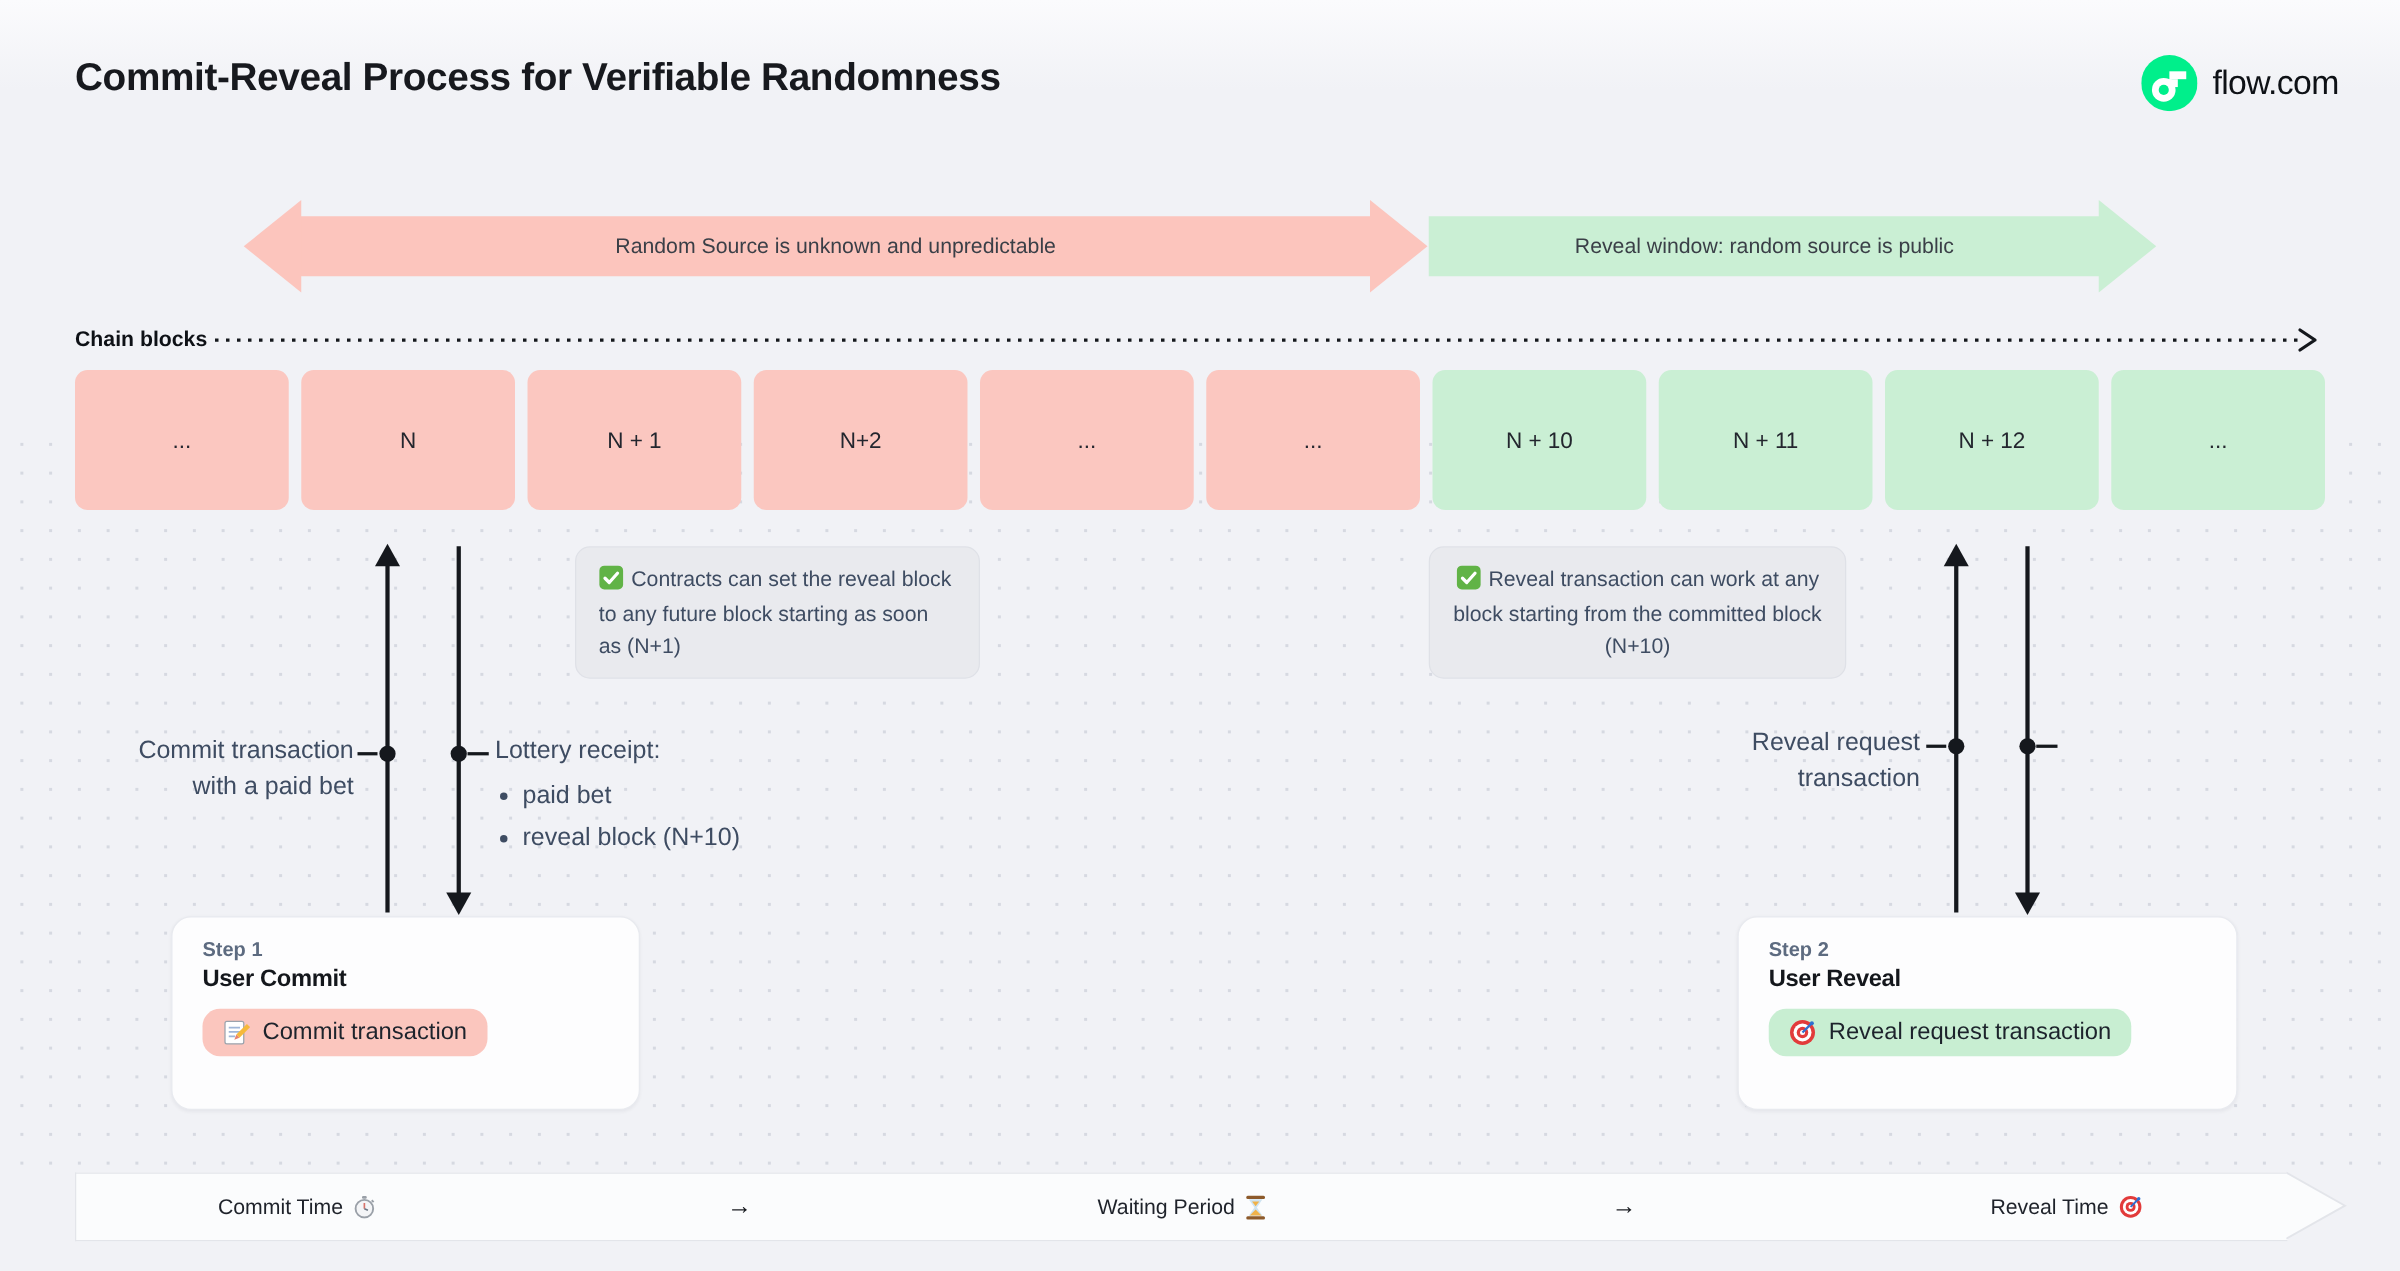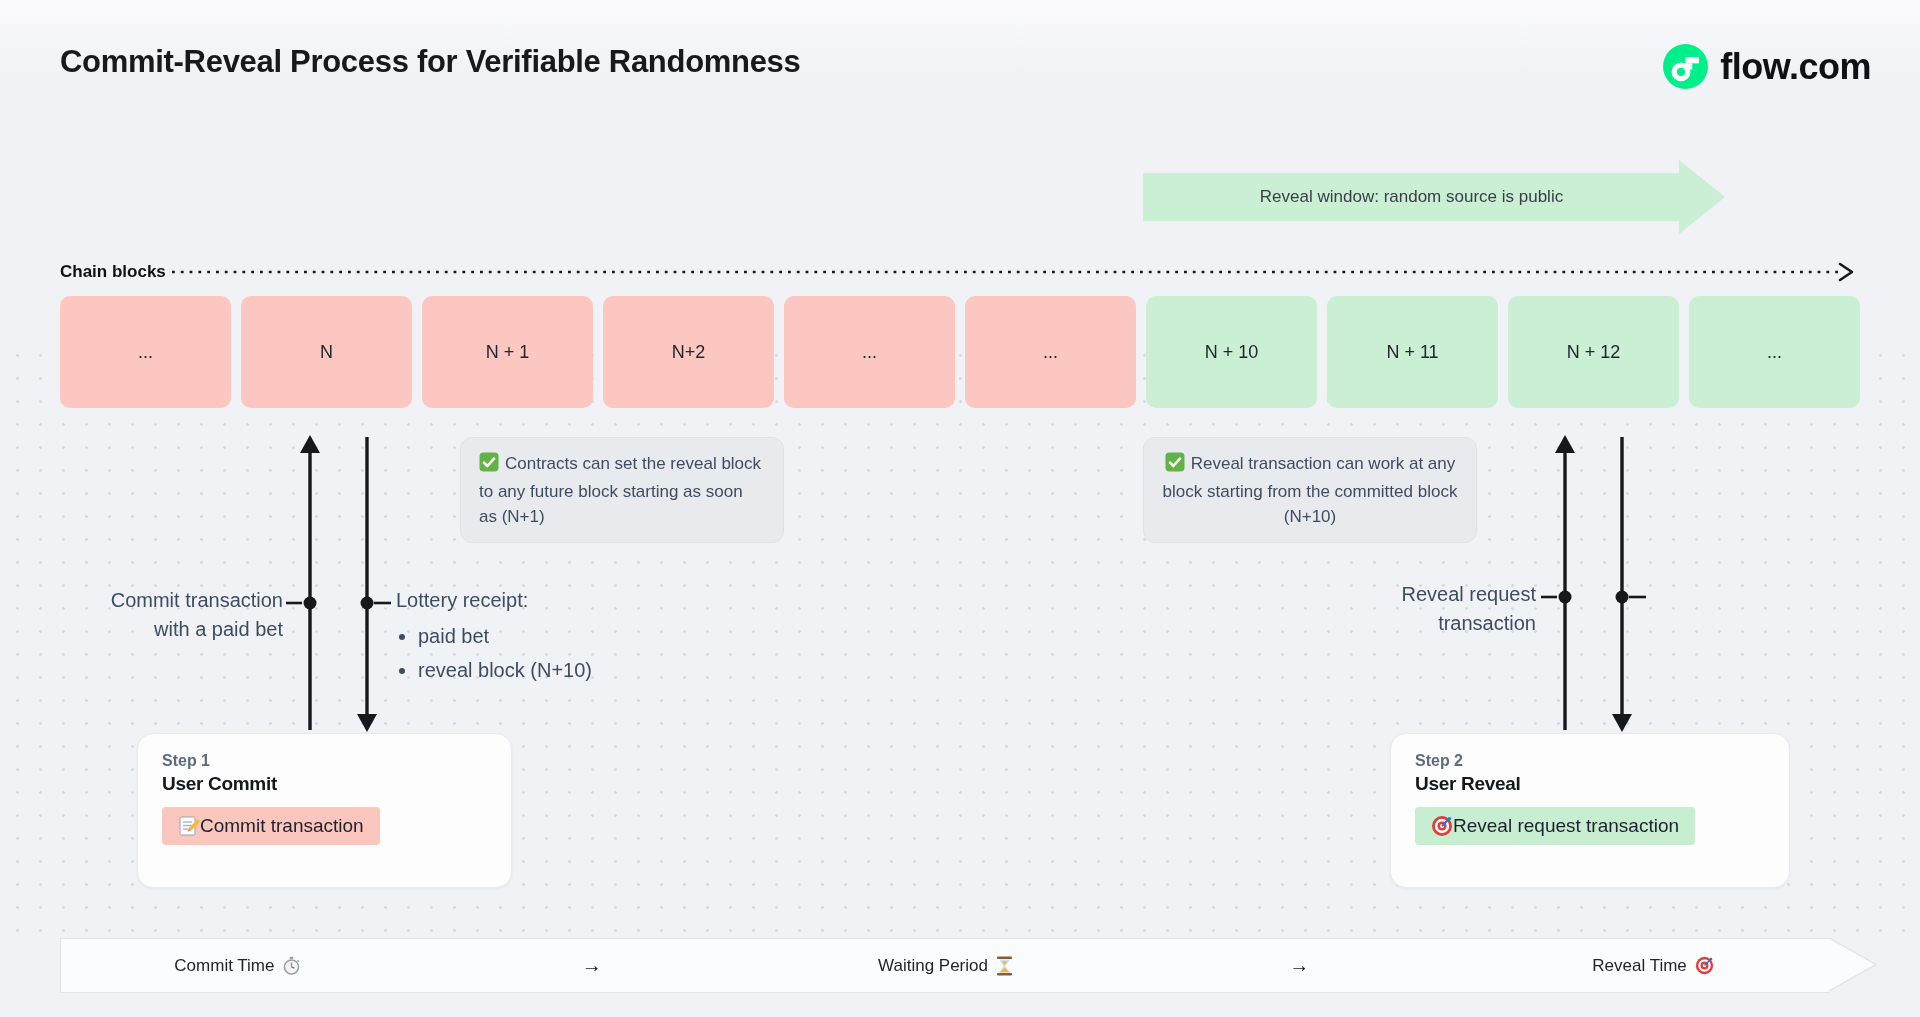--- a/index.html
+++ b/index.html
@@ -15,21 +15,21 @@
     background-image:radial-gradient(circle,#d6d9e1 1.3px,transparent 1.5px);
     background-size:23px 23px;background-position:6px 6px;
   }
   
   .page-title{
     position:absolute;left:60px;top:44px;font-size:31px;font-weight:600;
     letter-spacing:-0.3px;color:#17191e;margin:0;
   }
   .brand{position:absolute;right:49px;top:44px;display:flex;align-items:center;gap:12px;}
   .brand .logo{width:45px;height:45px;display:block;}
-  .brand .brand-text{font-size:36px;font-weight:700;color:#0e1116;letter-spacing:-0.5px;}
+  .brand .brand-text{font-size:27px;font-weight:400;color:#0e1116;letter-spacing:-0.5px;}
   
   .phase-arrow{position:absolute;top:173px;height:48px;display:flex;align-items:center;justify-content:center;}
   .phase-arrow .lbl{font-size:17px;color:#3a3f47;}
   .arrow-commit{left:240px;width:857px;background:#fcc5bd;}
   .arrow-commit::before{content:"";position:absolute;left:-45px;top:50%;transform:translateY(-50%);
     width:0;height:0;border-top:37px solid transparent;border-bottom:37px solid transparent;border-right:46px solid #fcc5bd;}
   .arrow-commit::after{content:"";position:absolute;right:-45px;top:50%;transform:translateY(-50%);
     width:0;height:0;border-top:37px solid transparent;border-bottom:37px solid transparent;border-left:46px solid #fcc5bd;}
   .arrow-reveal{left:1143px;width:537px;background:#caefd4;}
   .arrow-reveal::after{content:"";position:absolute;right:-45px;top:50%;transform:translateY(-50%);
@@ -63,22 +63,22 @@
   .card{
     position:absolute;top:733px;min-height:155px;box-sizing:border-box;
     background:#fdfdfe;border:1px solid #e8eaef;border-radius:16px;
     padding:18px 24px 22px;box-shadow:0 1px 3px rgba(16,24,40,.05);
   }
   .card-commit{left:137px;width:375px;}
   .card-reveal{left:1390px;width:400px;}
   .card .eyebrow{font-size:16px;font-weight:700;color:#5d6b80;}
   .card .card-title{font-size:19px;font-weight:800;color:#14171c;margin:3px 0 12px 0;letter-spacing:-0.3px;}
   .pill{
-    display:inline-flex;align-items:center;border:none;cursor:pointer;
-    border-radius:4px;padding:8px 16px;font-size:19px;color:#1d232c;
+    display:inline-flex;align-items:center;gap:10px;border:none;cursor:pointer;
+    border-radius:14px;padding:8px 16px;font-size:19px;color:#1d232c;
     font-family:inherit;
   }
   .pill.commit{background:#fbc6be;}
   .pill.reveal{background:#c8eed2;}
   .pill svg{display:block;}
   
   .timeline{
     position:absolute;left:60px;top:938px;width:1770px;height:55px;box-sizing:border-box;
     background:#fbfcfd;border:1px solid #e3e5ea;border-right:none;
     display:flex;align-items:center;
@@ -101,20 +101,23 @@
       <circle cx="50" cy="50" r="50" fill="#00ef8b"></circle>
       <circle cx="40" cy="62" r="21" fill="#ffffff"></circle>
       <circle cx="40" cy="62" r="9" fill="#00ef8b"></circle>
       <rect x="50" y="29" width="30" height="14" fill="#ffffff"></rect>
       <rect x="50" y="43" width="15" height="14" fill="#ffffff"></rect>
       <rect x="46" y="43" width="8" height="8" fill="#ffffff"></rect>
     </svg>
     <span class="brand-text">flow.com</span>
   </div>
 
+  <div class="phase-arrow arrow-commit">
+    <span class="lbl">Random Source is unknown and unpredictable</span>
+  </div>
   <div class="phase-arrow arrow-reveal">
     <span class="lbl">Reveal window: random source is public</span>
   </div>
 
   <div class="chain-label">Chain blocks</div>
   <div class="blocks">
     <div class="block commit">...</div>
     <div class="block commit">N</div>
     <div class="block commit">N + 1</div>
     <div class="block commit">N+2</div>

